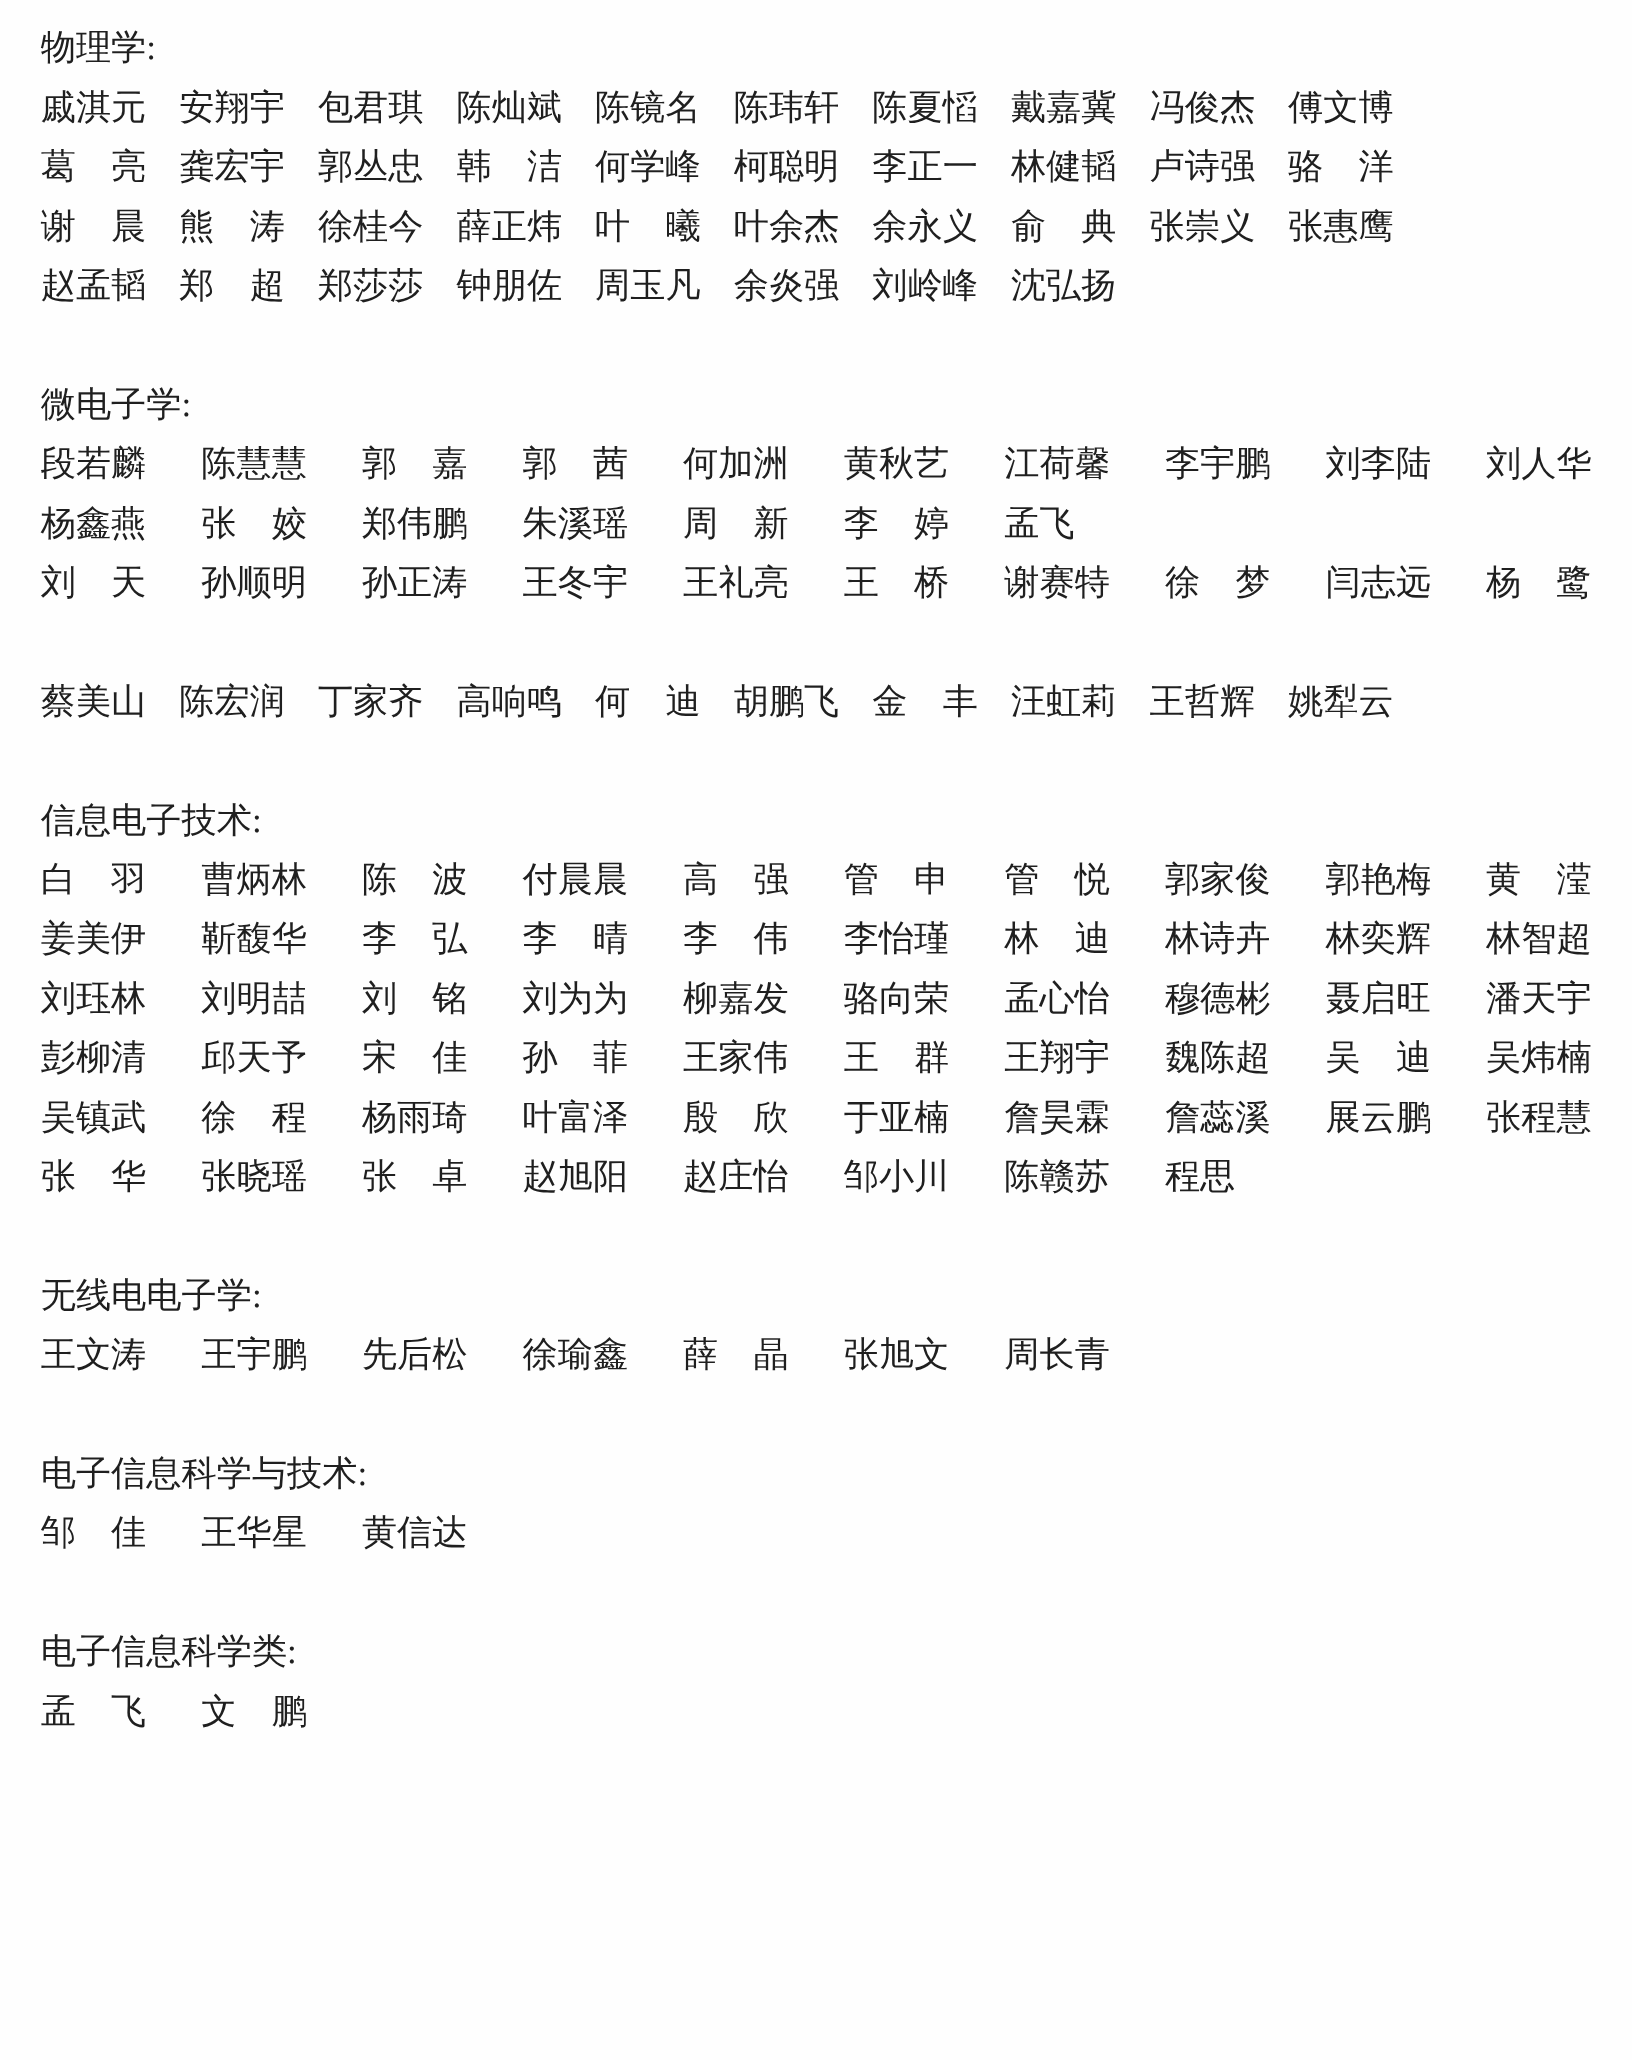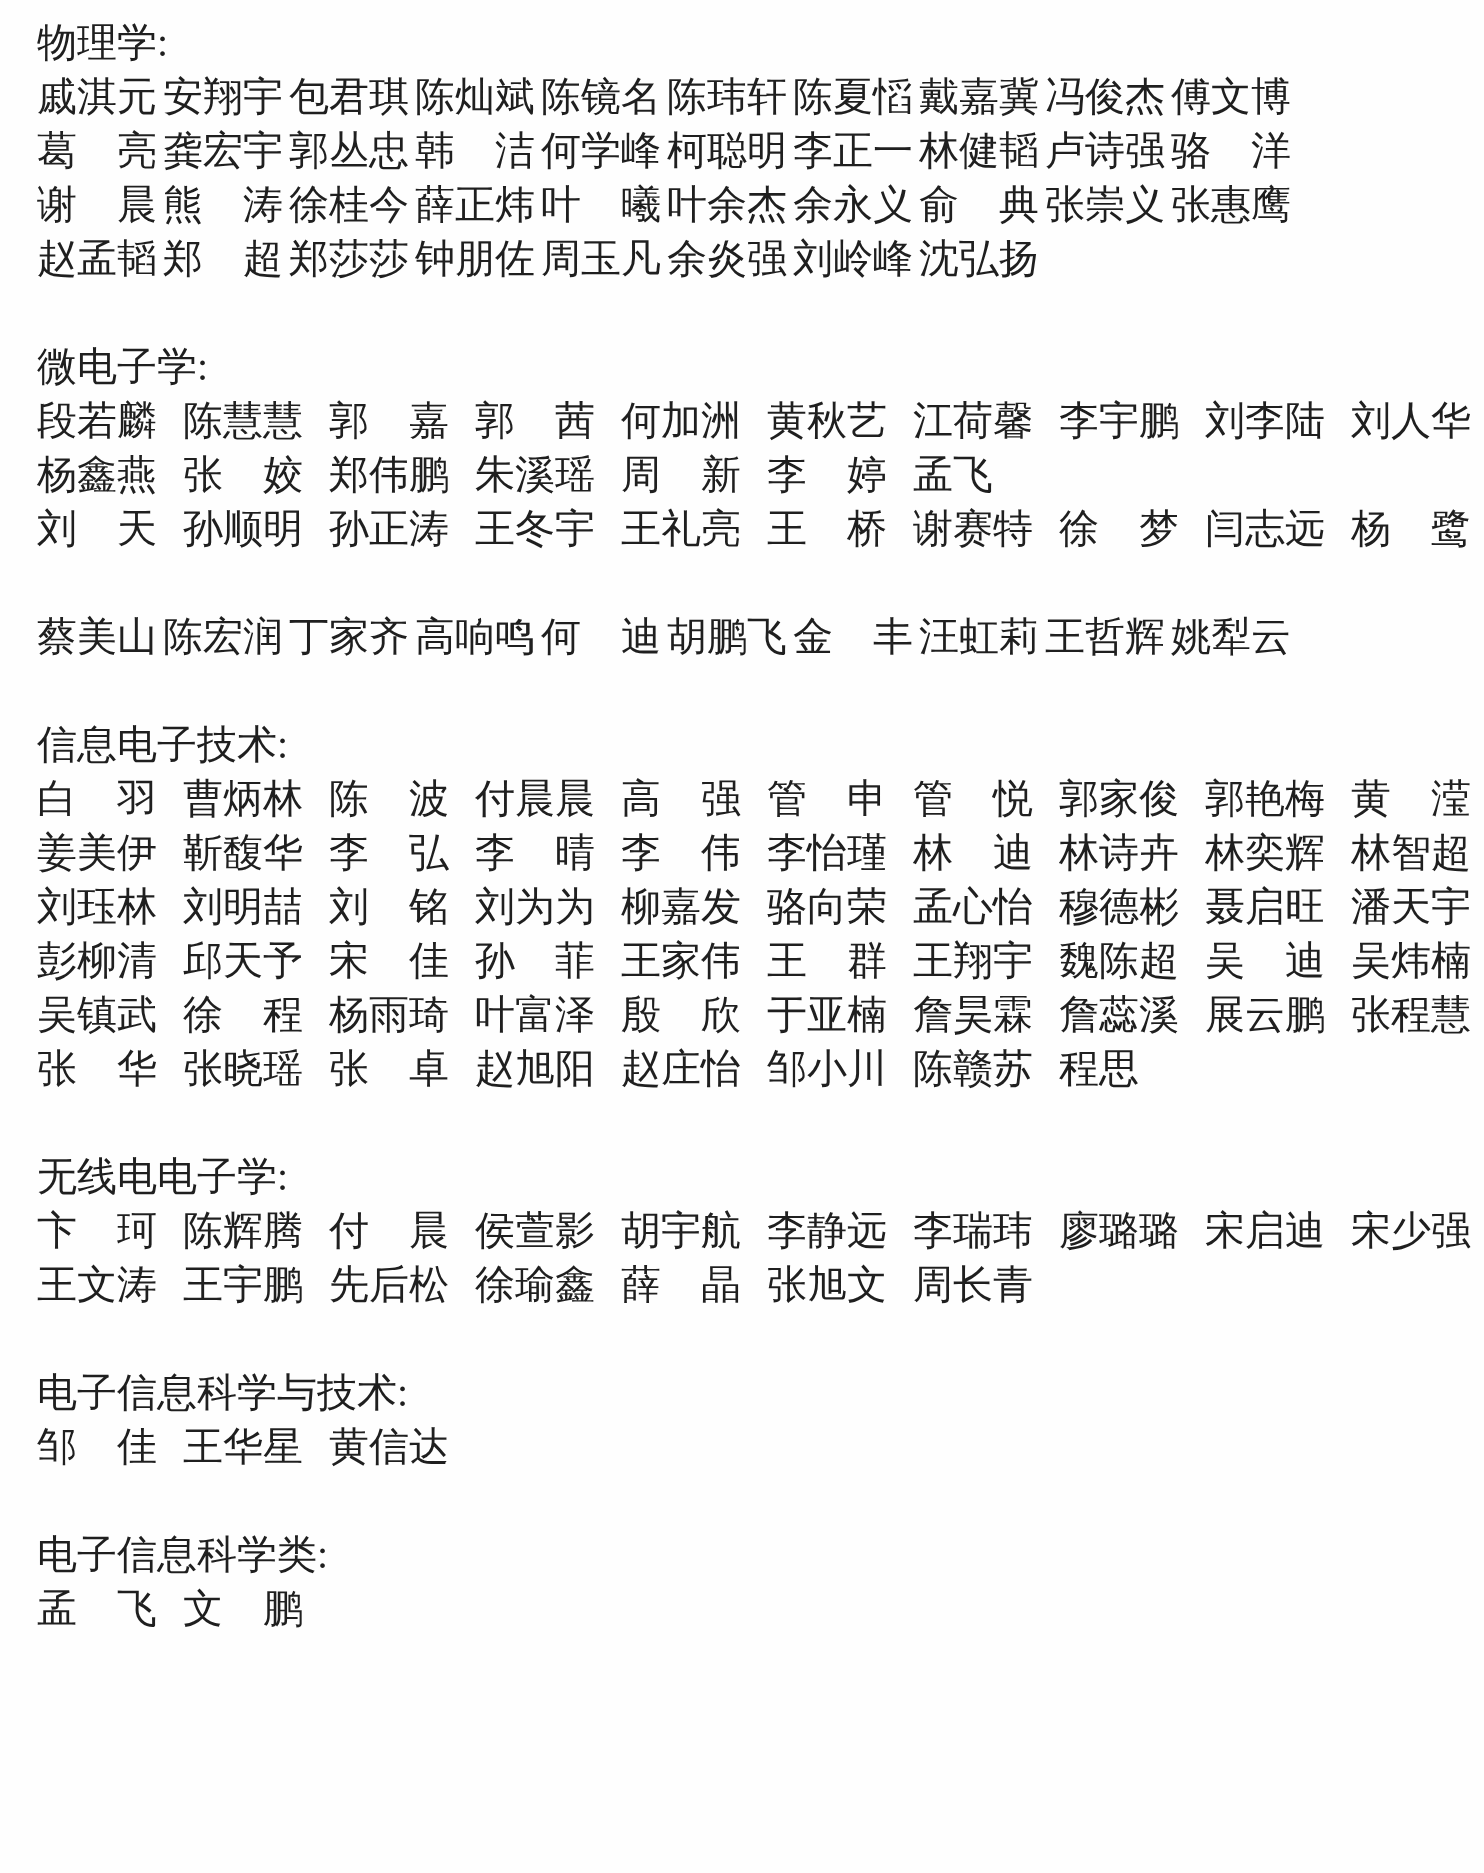--- a/index.html
+++ b/index.html
@@ -11,21 +11,21 @@
     position: relative;
     width: 1484px;
     height: 1873px;
     margin: 0 auto;
     background: #fefefe;
     box-sizing: border-box;
     padding: 16px 30px 0 37px;
     overflow: hidden;
     font-family: "Liberation Serif", "DejaVu Serif", serif;
     color: #1f1f1f;
-    font-size: 40px;
+    font-size: 32px;
   }
   .section { margin: 0; }
   .section + .section { margin-top: 54px; }
   .section-title {
     line-height: 54px;
     white-space: pre;
   }
   .name-row {
     display: grid;
   }
@@ -209,32 +209,20 @@
         <div class="name">赵旭阳</div>
         <div class="name">赵庄怡</div>
         <div class="name">邹小川</div>
         <div class="name">陈赣苏</div>
         <div class="name">程思</div>
       </div>
     </div>
     <div class="section">
       <div class="section-title">无线电电子学:</div>
       <div class="name-row pitch-wide">
-        <div class="name">卞　珂</div>
-        <div class="name">陈辉腾</div>
-        <div class="name">付　晨</div>
-        <div class="name">侯萱影</div>
-        <div class="name">胡宇航</div>
-        <div class="name">李静远</div>
-        <div class="name">李瑞玮</div>
-        <div class="name">廖璐璐</div>
-        <div class="name">宋启迪</div>
-        <div class="name">宋少强</div>
-      </div>
-      <div class="name-row pitch-wide">
         <div class="name">王文涛</div>
         <div class="name">王宇鹏</div>
         <div class="name">先后松</div>
         <div class="name">徐瑜鑫</div>
         <div class="name">薛　晶</div>
         <div class="name">张旭文</div>
         <div class="name">周长青</div>
       </div>
     </div>
     <div class="section">

